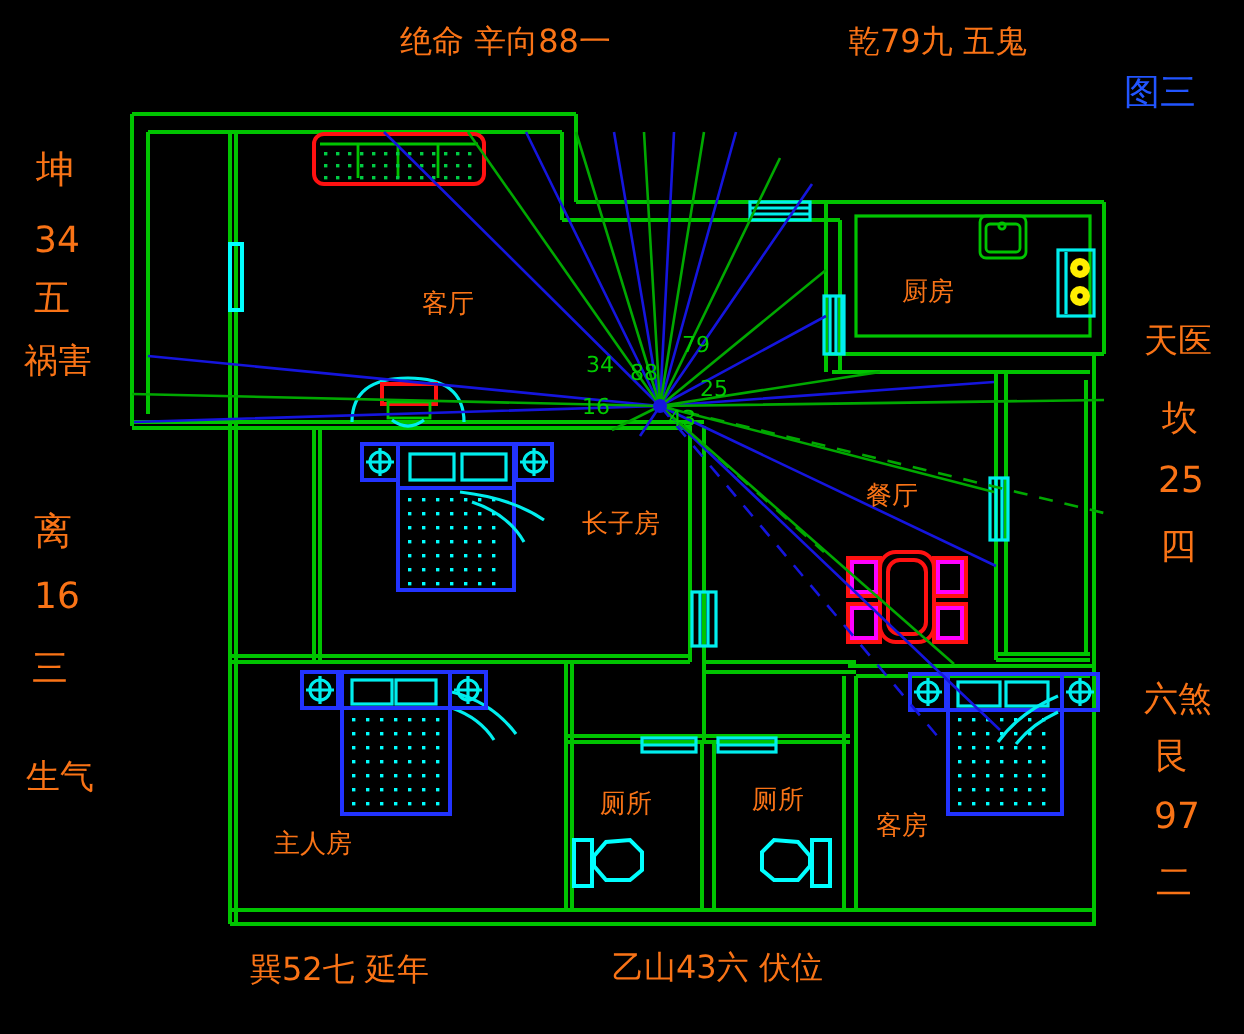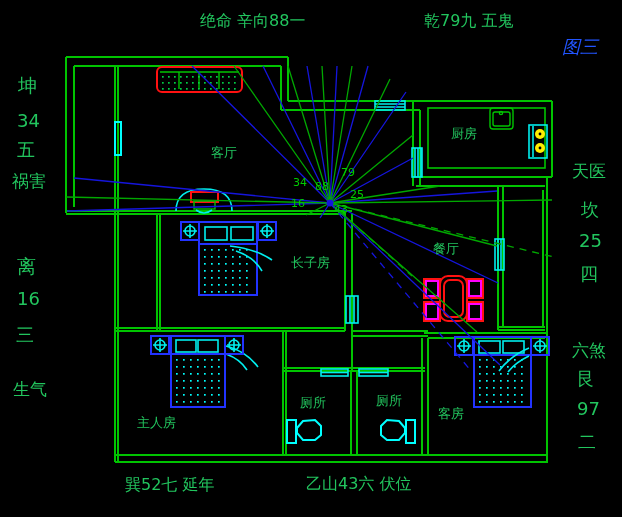--- a/index.html
+++ b/index.html
@@ -1,18 +1,18 @@
 <!DOCTYPE html>
 <html><head>
 <meta charset="utf-8">
 <style>
   html,body{margin:0;padding:0;background:#000;}
   #stage{position:relative;width:622px;height:517px;background:#000;overflow:hidden;
          font-family:"DejaVu Sans",sans-serif;}
-  .lbl{position:absolute;color:#22c55e;white-space:pre;line-height:1;
+  .lbl{position:absolute;color:#f97316;white-space:pre;line-height:1;
        font-family:"DejaVu Sans",sans-serif;letter-spacing:0px;}
   .lbl.blue{color:#2255ff;}
   .lbl.small{font-size:13px;}
   .lbl.num{font-size:11px;color:#00cc00;}
   svg{position:absolute;left:0;top:0;}
   .w{stroke:#00c400;stroke-width:2;fill:none;}
   .wi{stroke:#00c400;stroke-width:1.6;fill:none;}
   .cy{stroke:#00eeee;stroke-width:1.6;fill:none;}
   .cy2{stroke:#00ffff;stroke-width:2;fill:none;}
   .rb{stroke:#1515dd;stroke-width:1.3;fill:none;}
@@ -393,21 +393,21 @@
       M330,203 L390,79 M330,203 L413,135 M330,203 L440,186 M330,203 L552,200
       M330,203 L497,246 M330,203 L477,332 M330,203 L306,215 M330,203 L66,197"></path>
     <path class="rg dash" d="M330,203 L554,257 M330,203 L412,276"></path>
     <path class="rb dash" d="M330,203 L472,372"></path>
     <circle cx="330" cy="203" r="3.5" fill="#1515dd"></circle>
   </g>
 </svg>
 
 <div class="lbl" style="left:200px;top:13px;font-size:16px;">绝命 辛向88一</div>
 <div class="lbl" style="left:424px;top:13px;font-size:16px;">乾79九 五鬼</div>
-<div class="lbl blue" style="left:562px;top:38px;font-size:18px;font-style:italic;">图三</div>
+<div class="lbl blue" style="left:562px;top:38px;font-size:18px;">图三</div>
 
 <div class="lbl" style="left:18px;top:76px;font-size:19px;">坤</div>
 <div class="lbl" style="left:17px;top:112px;font-size:18px;">34</div>
 <div class="lbl" style="left:17px;top:141px;font-size:18px;">五</div>
 <div class="lbl" style="left:12px;top:173px;font-size:17px;">祸害</div>
 
 <div class="lbl" style="left:17px;top:257px;font-size:19px;">离</div>
 <div class="lbl" style="left:17px;top:290px;font-size:18px;">16</div>
 <div class="lbl" style="left:16px;top:326px;font-size:18px;">三</div>
 <div class="lbl" style="left:13px;top:381px;font-size:17px;">生气</div>
@@ -419,21 +419,21 @@
 
 <div class="lbl" style="left:572px;top:342px;font-size:17px;">六煞</div>
 <div class="lbl" style="left:577px;top:370px;font-size:18px;">艮</div>
 <div class="lbl" style="left:577px;top:400px;font-size:18px;">97</div>
 <div class="lbl" style="left:578px;top:433px;font-size:18px;">二</div>
 
 <div class="lbl" style="left:125px;top:477px;font-size:16px;">巽52七 延年</div>
 <div class="lbl" style="left:306px;top:476px;font-size:16px;">乙山43六 伏位</div>
 
 <div class="lbl small" style="left:211px;top:146px;">客厅</div>
-<div class="lbl small" style="left:451px;top:127px;text-align:right;">厨房</div>
+<div class="lbl small" style="left:451px;top:140px;text-align:right;">厨房</div>
 <div class="lbl small" style="left:433px;top:242px;">餐厅</div>
 <div class="lbl small" style="left:291px;top:256px;">长子房</div>
 <div class="lbl small" style="left:137px;top:416px;">主人房</div>
 <div class="lbl small" style="left:438px;top:407px;">客房</div>
 <div class="lbl small" style="left:300px;top:396px;">厕所</div>
 <div class="lbl small" style="left:376px;top:394px;">厕所</div>
 
 <div class="lbl num" style="left:315px;top:157px;margin-top:24px;">88</div>
 <div class="lbl num" style="left:341px;top:167px;">79</div>
 <div class="lbl num" style="left:293px;top:177px;">34</div>

